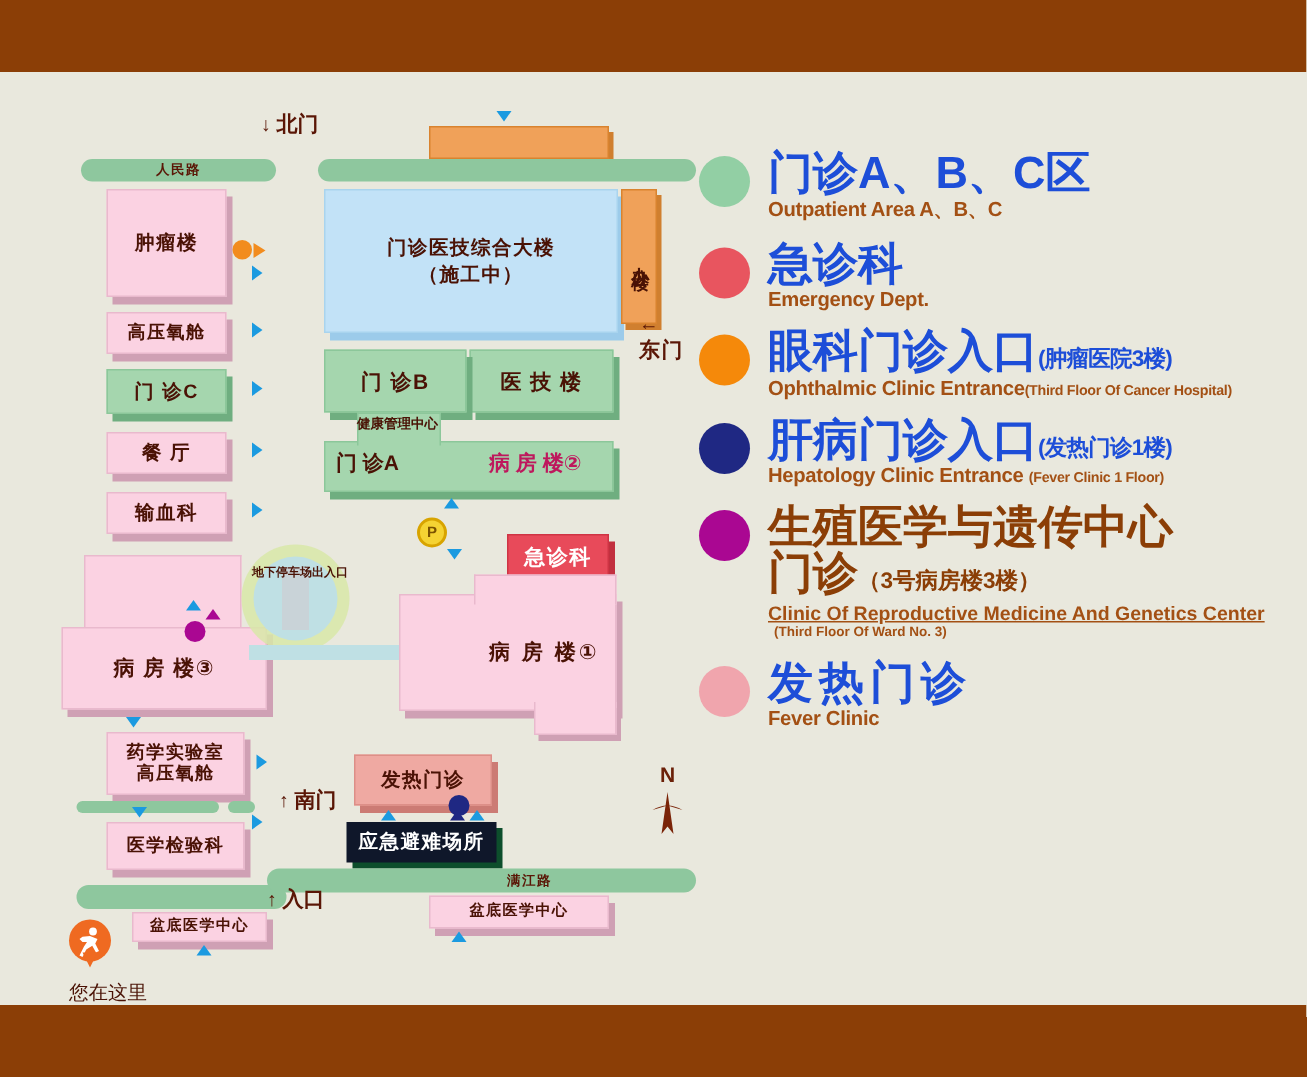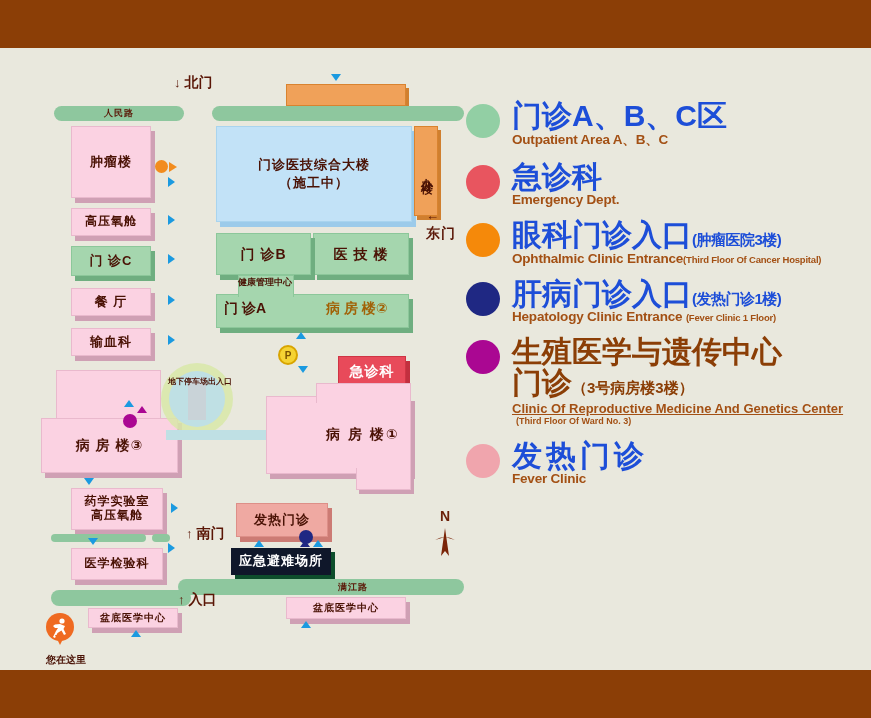--- a/index.html
+++ b/index.html
@@ -51,21 +51,21 @@
   .vlabel{position:absolute;color:#4a1205;font-weight:bold;font-size:8px;white-space:nowrap;}
 
   .compass{position:absolute;color:#6b2008;font-weight:bold;text-align:center;}
 
   .youpin{position:absolute;}
   .youpin .pin{width:28px;height:28px;border-radius:50% 50% 50% 50%;
                background:#ef6a21;position:relative;}
   .youpin .pin:after{content:"";position:absolute;left:9px;top:22px;
                border-left:5px solid transparent;border-right:5px solid transparent;
                border-top:10px solid #ef6a21;}
-  .youpin .txt{margin-top:12px;color:#4a1205;font-size:10px;font-weight:bold;white-space:nowrap;text-align:center;}
+  .youpin .txt{margin-top:12px;color:#4a1205;font-size:13px;font-weight:normal;white-space:nowrap;text-align:center;}
 
   
   #legend{position:absolute;left:466px;top:100px;width:400px;}
   .lrow{position:relative;margin-bottom:4px;}
   .lcircle{position:absolute;left:0;top:4px;width:34px;height:34px;border-radius:50%;}
   .ltext{margin-left:46px;}
   .lcn{color:#1d4ed8;font-weight:bold;font-size:30px;line-height:1.04;letter-spacing:0px;}
   .lcn .sub{font-size:15px;letter-spacing:-0.5px;}
   .lcn2{color:#8b3e06;font-weight:bold;font-size:30px;line-height:1.04;}
   .lcn2 .sub{font-size:15px;font-weight:bold;}
@@ -188,21 +188,21 @@
       <span>医 技 楼</span>
     </div>
     <div class="bldg green" style="left:200px;top:185px;width:95px;height:42px;font-size:14px;">
       <span>门 诊B</span>
     </div>
 
     <div class="bldg green" style="left:200px;top:246px;width:193px;height:34px;box-shadow:4px 5px 0 #6fae80;"></div>
     <div class="bldg green" style="left:222px;top:227px;width:56px;height:22px;box-shadow:none;border-bottom:0;"></div>
     <div style="position:absolute;left:222px;top:228px;width:70px;font-size:9px;color:#4a1205;font-weight:bold;">健康管理中心</div>
     <div style="position:absolute;left:208px;top:252px;font-size:14px;color:#4a1205;font-weight:bold;">门 诊A</div>
-    <div style="position:absolute;left:310px;top:252px;font-size:14px;color:#a16207;font-weight:bold;">病 房 楼②</div>
+    <div style="position:absolute;left:310px;top:252px;font-size:14px;color:#be185d;font-weight:bold;">病 房 楼②</div>
 
     <div class="tri up" style="left:280px;top:284px;"></div>
     <div class="parking" style="left:262px;top:297px;">
       <span>P</span>
     </div>
     <div class="tri down" style="left:282px;top:318px;"></div>
 
     <div class="bldg red" style="left:322px;top:308px;width:68px;height:30px;font-size:14px;">
       <span>急诊科</span>
     </div>

